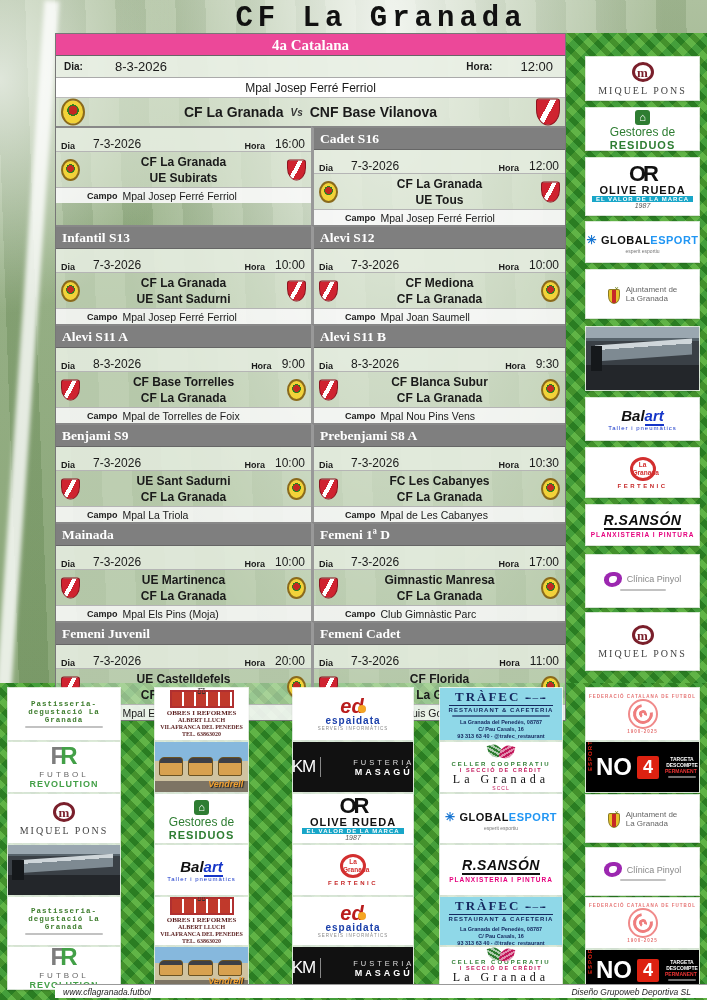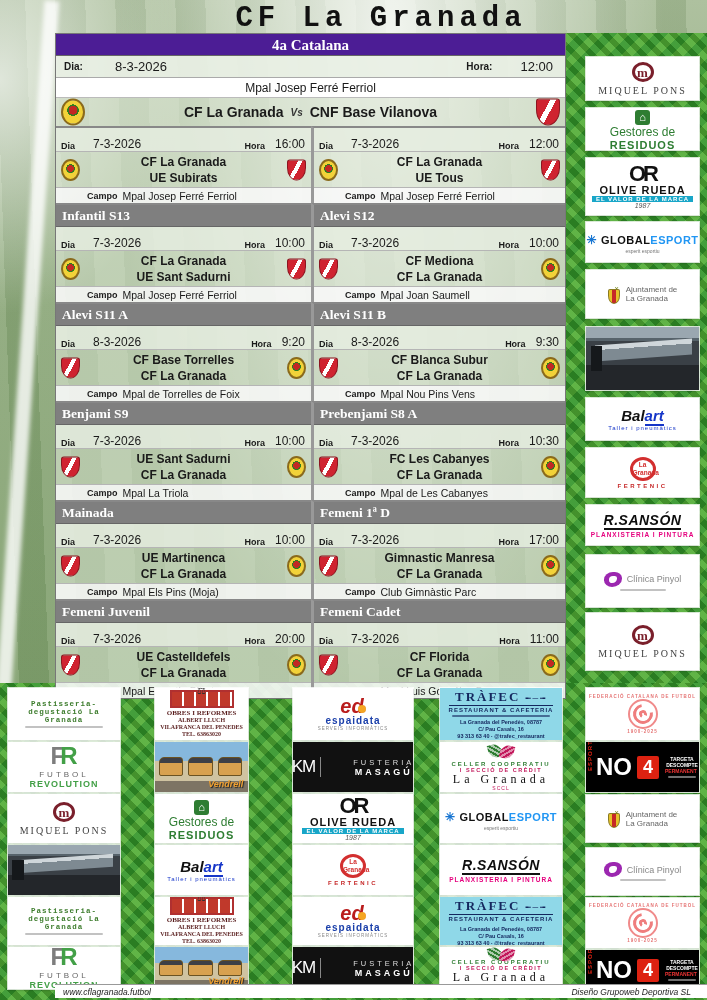--- a/index.html
+++ b/index.html
@@ -26,21 +26,21 @@
       repeating-linear-gradient(-45deg, rgba(220,255,90,.14) 0 9px, rgba(0,80,0,.14) 9px 18px),
       #3aa02e; }
 
   
   .page-title { position:absolute; left:55px; width:652px; top:2px; text-align:center; z-index:5;
     font-family:"Liberation Mono","DejaVu Sans Mono",monospace; font-weight:bold; font-size:29px;
     letter-spacing:5px; color:#111; }
 
   
   .panel { position:absolute; left:55px; top:33px; width:511px; z-index:5; border:1px solid #777; }
-  .bar-league { height:22px; background:#4c1d95; color:#fff; text-align:center;
+  .bar-league { height:22px; background:#ec4899; color:#fff; text-align:center;
     font-family:"Liberation Serif",serif; font-weight:bold; font-size:15px; line-height:22px; border-bottom:1px solid #666; }
   .row-maininfo { height:22px; background:rgba(233,240,229,.92); display:flex; align-items:center;
     font-size:13px; border-bottom:1px solid #aaa; }
   .row-maininfo .lab { font-weight:bold; font-size:10px; }
   .row-mainvenue { height:20px; background:#fff; text-align:center; font-size:12px; line-height:20px; border-bottom:1px solid #bbb; }
   .row-mainmatch { height:28px; background:rgba(224,233,217,.55); position:relative;
     display:flex; align-items:center; justify-content:center; font-size:14px; font-weight:bold; }
   .vs { font-size:10px; font-style:italic; color:#333; margin:0 7px; font-weight:bold; }
 
   
@@ -239,20 +239,21 @@
        <span>CF La Granada</span>
        <span>UE Subirats</span>
        <span class="bdg-o bdg-abs-r"></span>
      </div>
      <div class="sec-campo">
        <span class="lab">Campo</span>
        <span>Mpal Josep Ferré Ferriol</span>
      </div>
       </div>
       <div class="sec rightcol">
+        <div class="sec-head">Cadet S16</div>
      <div class="sec-dia">
        <span class="lab" style="margin-left:5px">Dia</span>
        <span style="margin-left:18px">7-3-2026</span>
        <span class="lab" style="margin-left:auto">Hora</span>
        <span style="margin-left:10px;margin-right:6px">12:00</span>
      </div>
      <div class="sec-teams">
        <span class="bdg-g bdg-abs-l"></span>
        <span>CF La Granada</span>
        <span>UE Tous</span>
@@ -300,21 +301,21 @@
        <span class="lab">Campo</span>
        <span>Mpal Joan Saumell</span>
      </div>
       </div>
       <div class="sec">
         <div class="sec-head">Alevi S11 A</div>
      <div class="sec-dia">
        <span class="lab" style="margin-left:5px">Dia</span>
        <span style="margin-left:18px">8-3-2026</span>
        <span class="lab" style="margin-left:auto">Hora</span>
-       <span style="margin-left:10px;margin-right:6px">9:20</span>
+       <span style="margin-left:10px;margin-right:6px">9:00</span>
      </div>
      <div class="sec-teams">
        <span class="bdg-o bdg-abs-l"></span>
        <span>CF Base Torrelles</span>
        <span>CF La Granada</span>
        <span class="bdg-g bdg-abs-r"></span>
      </div>
      <div class="sec-campo">
        <span class="lab">Campo</span>
        <span>Mpal de Torrelles de Foix</span>

